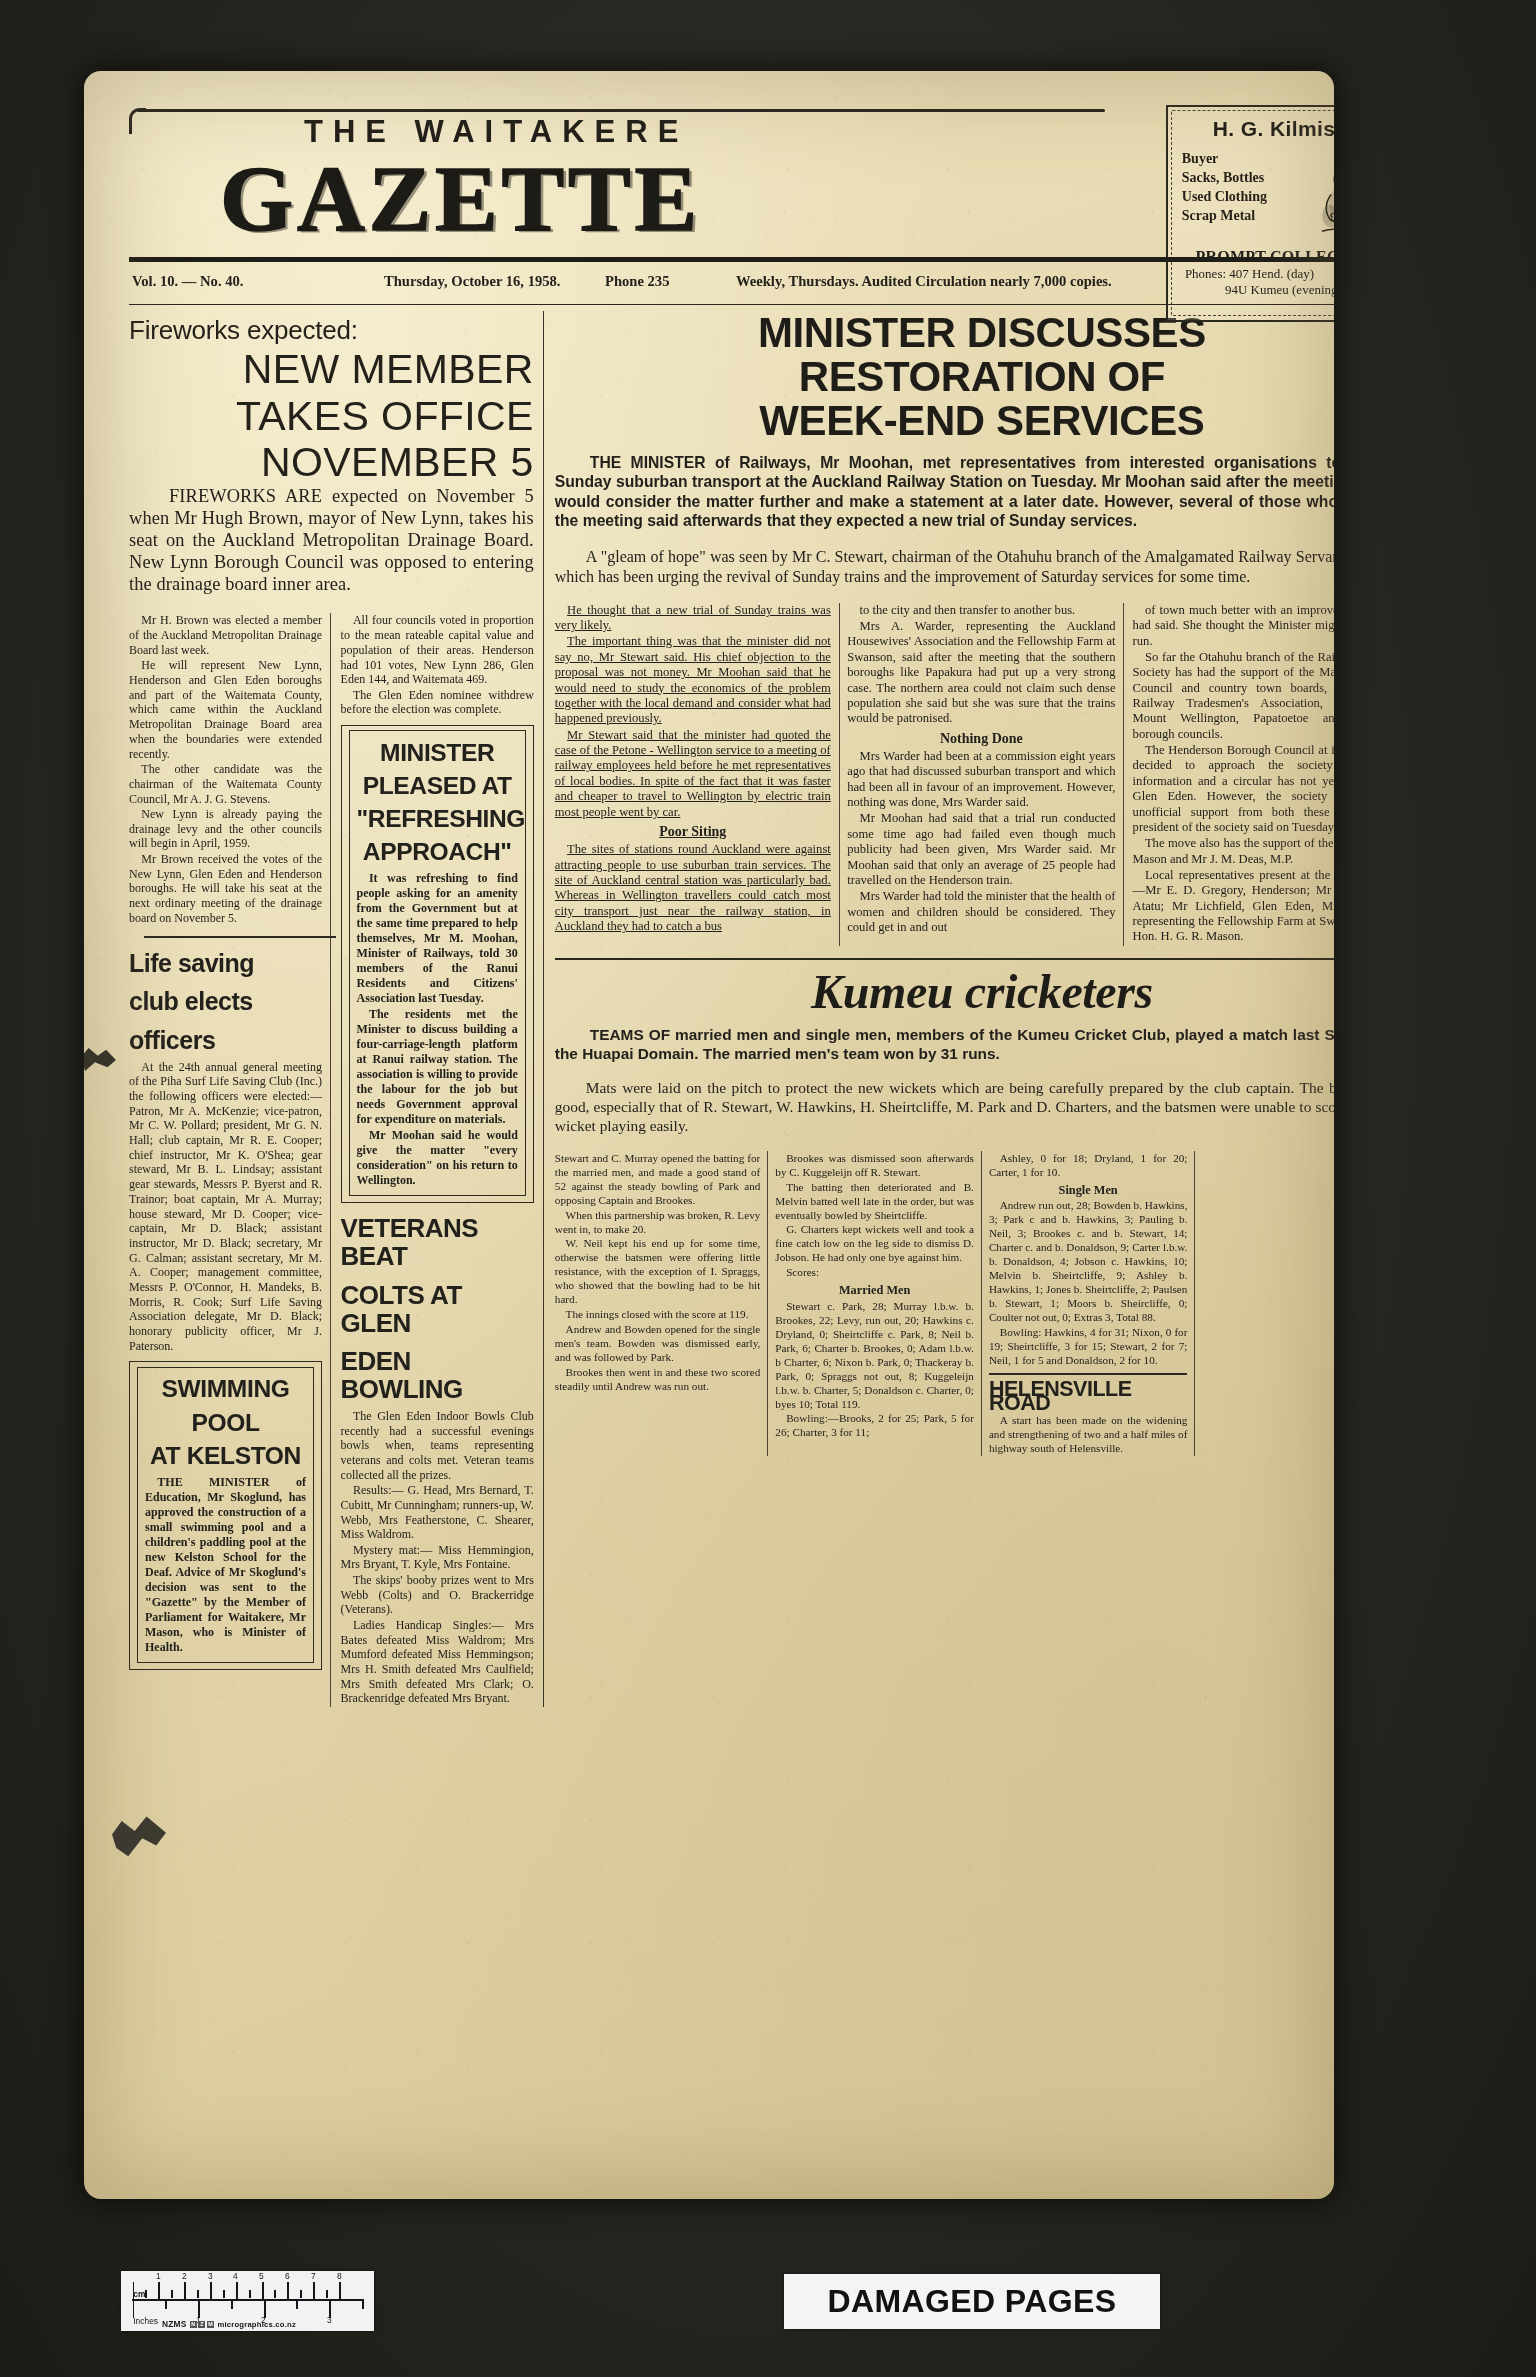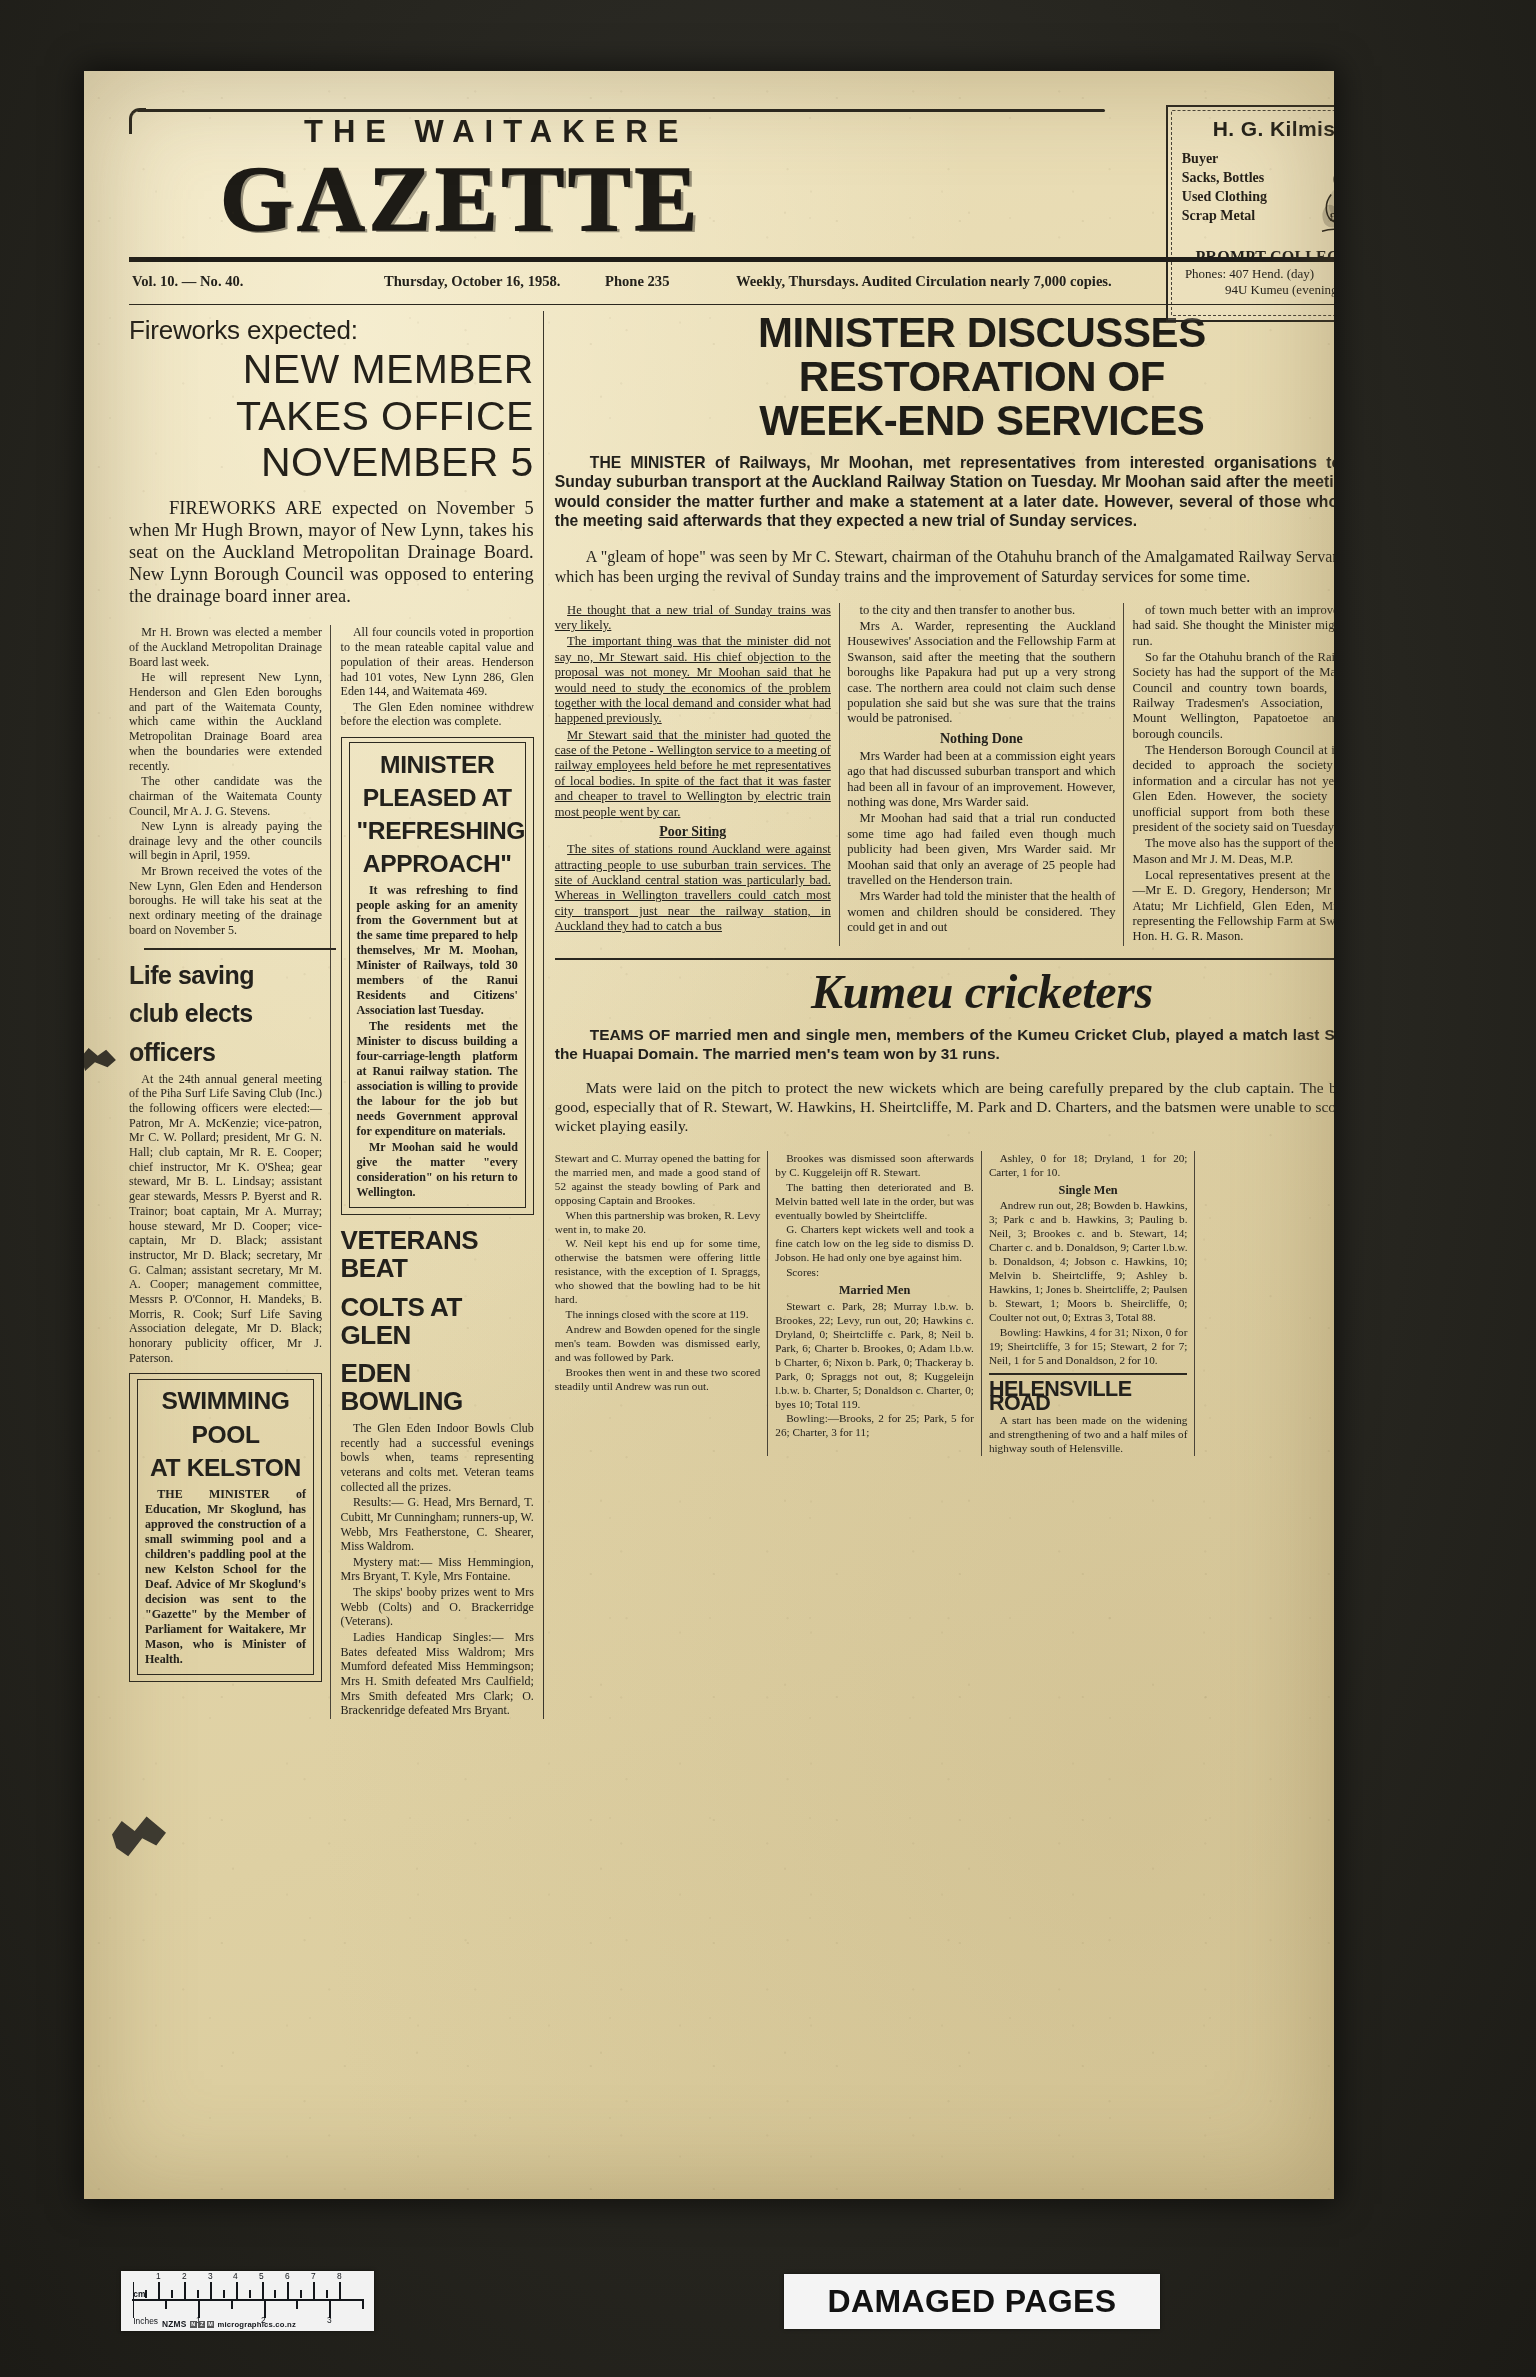--- a/index.html
+++ b/index.html
@@ -20,20 +20,21 @@
   #page{
     position:absolute; left:84px; top:71px; width:1250px; height:2128px;
     background:#e8dcb5;
     background-image:
       radial-gradient(ellipse at 22% 12%, rgba(255,250,228,.55) 0%, rgba(255,250,228,0) 45%),
       radial-gradient(ellipse at 85% 80%, rgba(196,178,132,.38) 0%, rgba(196,178,132,0) 55%),
       linear-gradient(160deg, #ece0ba 0%, #e5d8ae 38%, #ded0a3 72%, #d8c999 100%);
     box-shadow:0 0 29px 4.6px rgba(0,0,0,.55);
     color:#23211c;
     overflow:hidden;
+    border-radius:17px;
   }
   
   #grain{position:absolute;inset:0;pointer-events:none;opacity:.30;
     background-image:
       radial-gradient(circle at 12% 22%, rgba(90,74,40,.25) 0 0.8px, transparent 1.5px),
       radial-gradient(circle at 37% 61%, rgba(90,74,40,.22) 0 0.8px, transparent 1.5px),
       radial-gradient(circle at 68% 14%, rgba(90,74,40,.20) 0 0.8px, transparent 1.5px),
       radial-gradient(circle at 81% 77%, rgba(90,74,40,.24) 0 0.8px, transparent 1.5px),
       radial-gradient(circle at 55% 92%, rgba(90,74,40,.18) 0 0.8px, transparent 1.5px),
       radial-gradient(circle at 26% 47%, rgba(90,74,40,.16) 0 0.8px, transparent 1.5px);
@@ -84,21 +85,21 @@
 
   
   .grid{display:flex;margin-top:6.1px;}
   .colA{width:415px;padding-right:9.2px;box-sizing:border-box;border-right:1.5px solid #3a362c;}
   .colB{width:865px;padding-left:10.8px;box-sizing:border-box;}
 
   h1.deck{font-family:"Liberation Sans",sans-serif;font-weight:400;font-size:26px;
     margin:3.1px 0 0 0;letter-spacing:-0.2px;color:#24211a;}
   h1.big{font-family:"Liberation Sans",sans-serif;font-weight:300;font-size:41px;
     line-height:45px;margin:1.5px 0 0 0;letter-spacing:0.4px;text-align:right;color:#24211a;}
-  .lead{font-size:18.4px;line-height:22px;text-align:justify;margin-top:12px;
+  .lead{font-size:18.4px;line-height:22px;text-align:justify;margin-top:0;
     text-indent:40px;letter-spacing:0.1px;}
   .twocol{display:flex;margin-top:7px;}
   .tc{width:50%;box-sizing:border-box;}
   .tc.left{padding-right:8.4px;border-right:0.8px solid #4a4438;}
   .tc.right{padding-left:9.2px;}
   p.body{font-size:12px;line-height:14.7px;text-align:justify;margin:0 0 0.8px 0;
     text-indent:12.3px;hyphens:auto;}
 
   
   .boxstory{border:1.5px solid #2c2920;margin-top:7.7px;padding:4.6px 7px 6.1px;}

